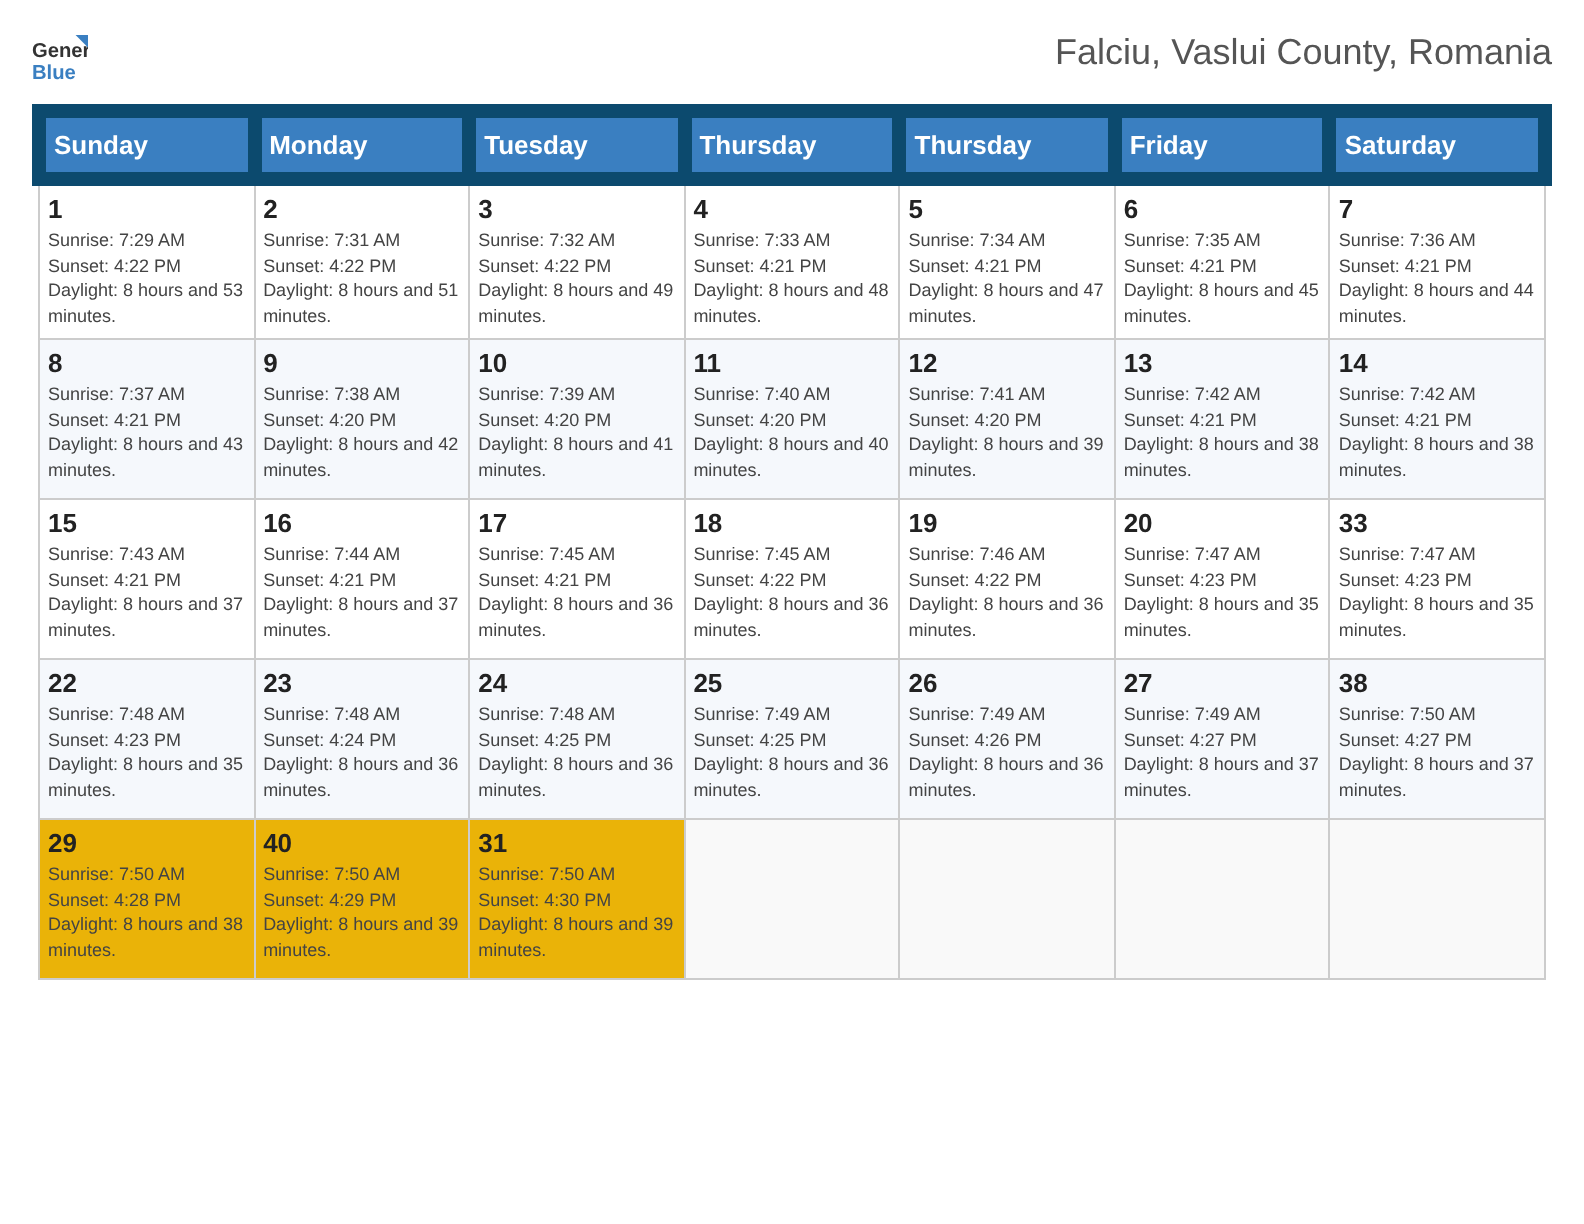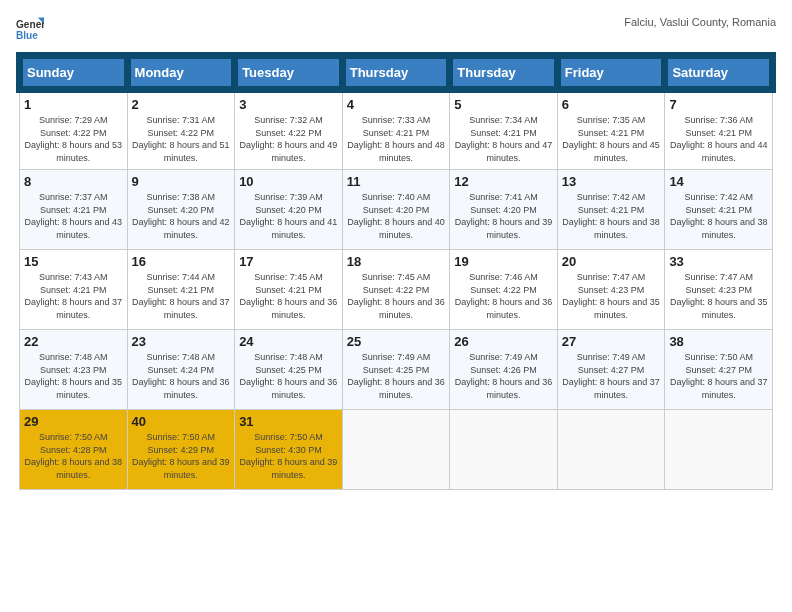--- a/index.html
+++ b/index.html
@@ -27,21 +27,21 @@
     }
     .title-area {
       text-align: right;
     }
     .calendar-title {
       font-size: 36px;
       font-weight: bold;
       color: #333;
     }
     .calendar-subtitle {
-      font-size: 11px;
+      font-size: 18px;
       color: #555;
     }
     table {
       width: 100%;
       border-collapse: collapse;
       table-layout: fixed;
     }
     thead th {
       background-color: #3a7fc1;
       color: white;
@@ -67,21 +67,20 @@
       font-size: 13px;
       font-weight: bold;
       color: #222;
       display: block;
       margin-bottom: 2px;
     }
     .day-info {
       font-size: 9px;
       color: #444;
       line-height: 1.4;
-      text-align: center;
     }
     .empty-cell {
       background: #f9f9f9 !important;
     }
     tbody tr:last-child td {
       background: #eab308;
     }
   </style>
 </head>
 <body>

